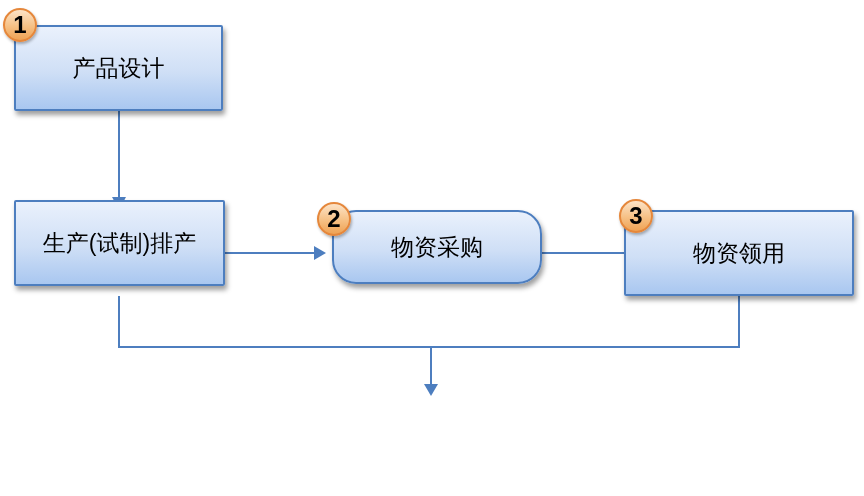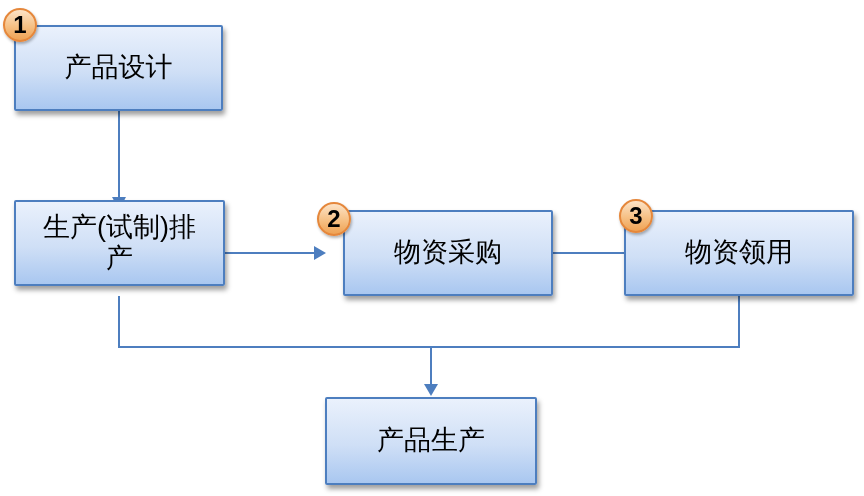--- a/index.html
+++ b/index.html
@@ -15,28 +15,28 @@
     position:absolute;z-index:2;
     box-sizing:border-box;
     border:2.5px solid #4d7ebf;
     border-radius:2px;
     background:linear-gradient(180deg,#eaf1fc 0%,#cfdff6 55%,#a9c7f0 100%);
     box-shadow:2px 4px 5px rgba(0,0,0,0.38);
     display:flex;align-items:center;justify-content:center;
   }
   .node .label{
     color:#000000;
-    font-size:27px;
+    font-size:23px;
     line-height:1.15;
     text-align:center;
     padding:0 16px;
   }
   .node-1{left:14px;top:25px;width:209px;height:86px;}
   .node-2{left:14px;top:200px;width:211px;height:86px;}
-  .node-3{left:343px;top:210px;width:210px;height:86px;}
+  .node-3{left:332px;top:210px;width:210px;height:74px;border-radius:24px;}
   .node-4{left:624px;top:210px;width:230px;height:86px;}
   .node-5{left:325px;top:397px;width:212px;height:88px;}
   .badge{
     position:absolute;z-index:3;
     box-sizing:border-box;
     width:34px;height:34px;
     border-radius:50%;
     border:2px solid #e5873b;
     background:linear-gradient(180deg,#fce3c7 0%,#f6c084 55%,#efa254 100%);
     box-shadow:1px 2px 3px rgba(0,0,0,0.3);
@@ -86,21 +86,18 @@
   </div>
 
   <div class="node node-3">
     <span class="label">物资采购</span>
   </div>
 
   <div class="node node-4">
     <span class="label">物资领用</span>
   </div>
 
-  <div class="node node-5">
-    <span class="label">产品生产</span>
-  </div>
 
   <div class="badge badge-1">1</div>
   <div class="badge badge-2">2</div>
   <div class="badge badge-3">3</div>
 
 </div>
 
 </body></html>

